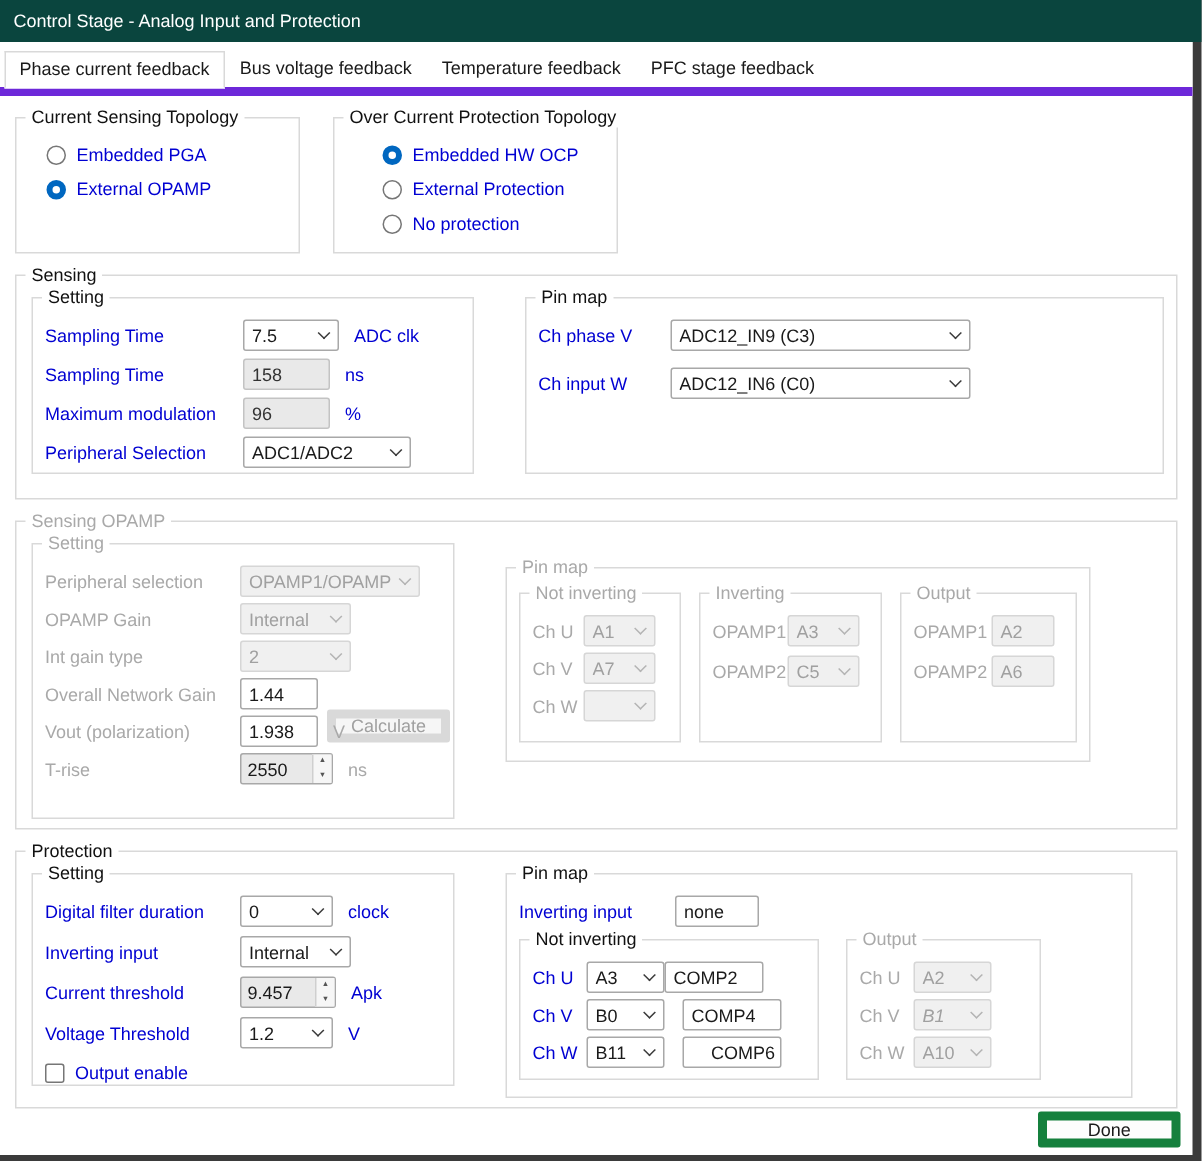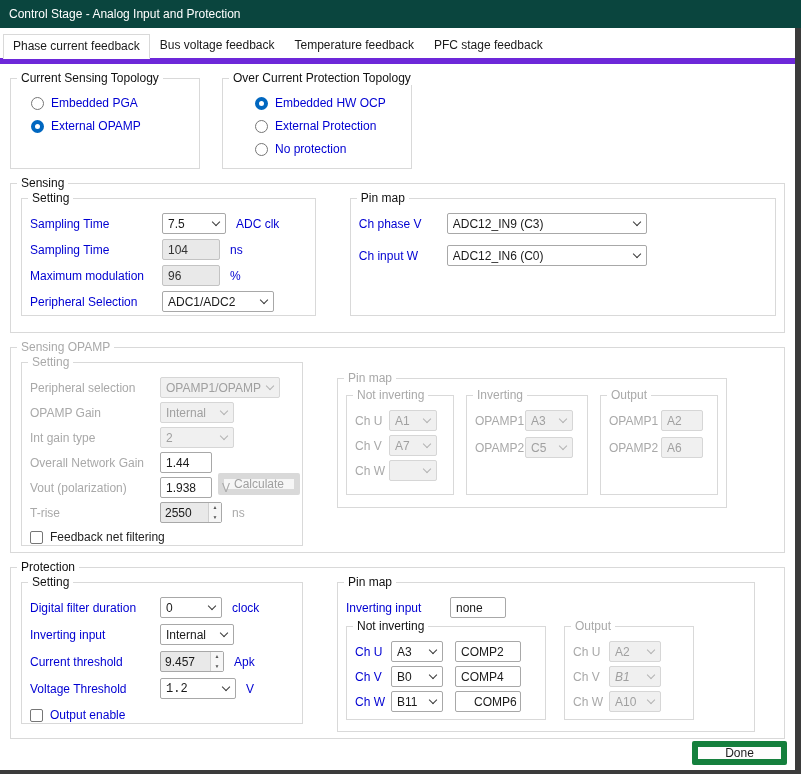--- a/index.html
+++ b/index.html
@@ -132,21 +132,21 @@
             <span class="flabel bl" style="width:132px;">Sampling Time</span>
             <span class="sel" style="width:64px;">
               <span class="tx">7.5</span>
               <span class="chev"></span>
             </span>
             <span class="unit bl">ADC clk</span>
           </div>
           <div class="frow">
             <span class="flabel bl" style="width:132px;">Sampling Time</span>
             <span class="inp ro" style="width:58px;">
-              <span>104</span>
+              <span>158</span>
             </span>
             <span class="unit bl">ns</span>
           </div>
           <div class="frow">
             <span class="flabel bl" style="width:132px;">Maximum modulation</span>
             <span class="inp ro" style="width:58px;">
               <span>96</span>
             </span>
             <span class="unit bl">%</span>
           </div>
@@ -222,24 +222,20 @@
           <div class="frow" style="margin-bottom:4px;">
             <span class="flabel gl" style="width:130px;">T-rise</span>
             <span class="spin ro" style="width:62px;">
               <span class="val">2550</span>
               <span class="btns">
                   <span>▲</span>
                   <span>▼</span>
                 </span>
             </span>
             <span class="unit gl">ns</span>
-          </div>
-          <div class="cb-row">
-            <span class="cb"></span>
-            <span class="dk">Feedback net filtering</span>
           </div>
         </div>
 
         <div class="group" style="width:390px; height:130px; margin-top:16px; padding-top:16px;">
           <div class="gtitle gl">Pin map</div>
           <div class="hflex" style="gap:12px;">
             <div class="group" style="width:108px; height:100px;">
               <div class="gtitle gl">Not inverting</div>
               <div class="frow" style="margin-bottom:4px;">
                 <span class="flabel gl" style="width:34px;">Ch U</span>
@@ -328,21 +324,21 @@
               <span class="val">9.457</span>
               <span class="btns">
                   <span>▲</span>
                   <span>▼</span>
                 </span>
             </span>
             <span class="unit bl">Apk</span>
           </div>
           <div class="frow" style="margin-bottom:6px;">
             <span class="flabel bl" style="width:130px;">Voltage Threshold</span>
-            <span class="sel" style="width:76px;font-family:Liberation Mono, monospace;">
+            <span class="sel" style="width:62px;">
               <span class="tx">1.2</span>
               <span class="chev"></span>
             </span>
             <span class="unit bl">V</span>
           </div>
           <div class="cb-row">
             <span class="cb"></span>
             <span class="bl">Output enable</span>
           </div>
         </div>
@@ -357,21 +353,21 @@
           </div>
           <div class="hflex" style="gap:18px;">
             <div class="group" style="width:200px; height:94px;">
               <div class="gtitle">Not inverting</div>
               <div class="frow" style="margin-bottom:4px;">
                 <span class="flabel bl" style="width:36px;">Ch U</span>
                 <span class="sel" style="width:52px;">
                   <span class="tx">A3</span>
                   <span class="chev"></span>
                 </span>
-                <span class="inp" style="width:66px; margin-left:12px;">
+                <span class="inp" style="width:66px; ">
                   <span>COMP2</span>
                 </span>
               </div>
               <div class="frow" style="margin-bottom:4px;">
                 <span class="flabel bl" style="width:36px;">Ch V</span>
                 <span class="sel" style="width:52px;">
                   <span class="tx">B0</span>
                   <span class="chev"></span>
                 </span>
                 <span class="inp" style="width:66px; margin-left:12px;">

